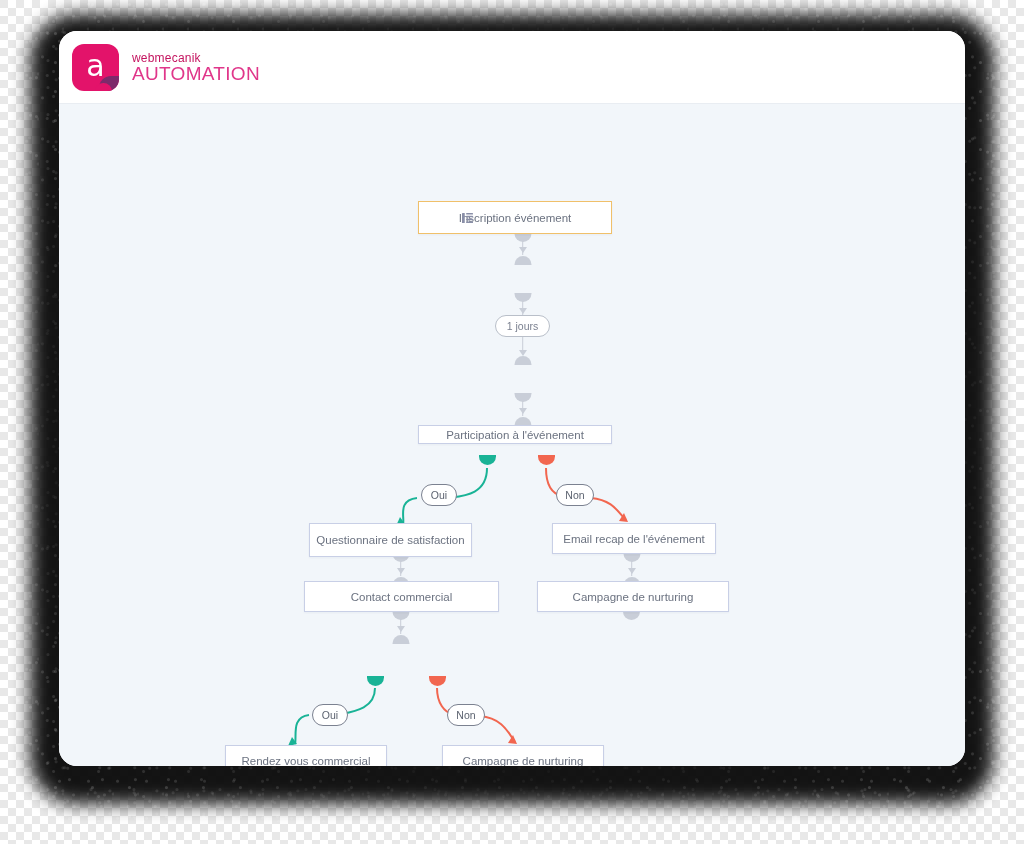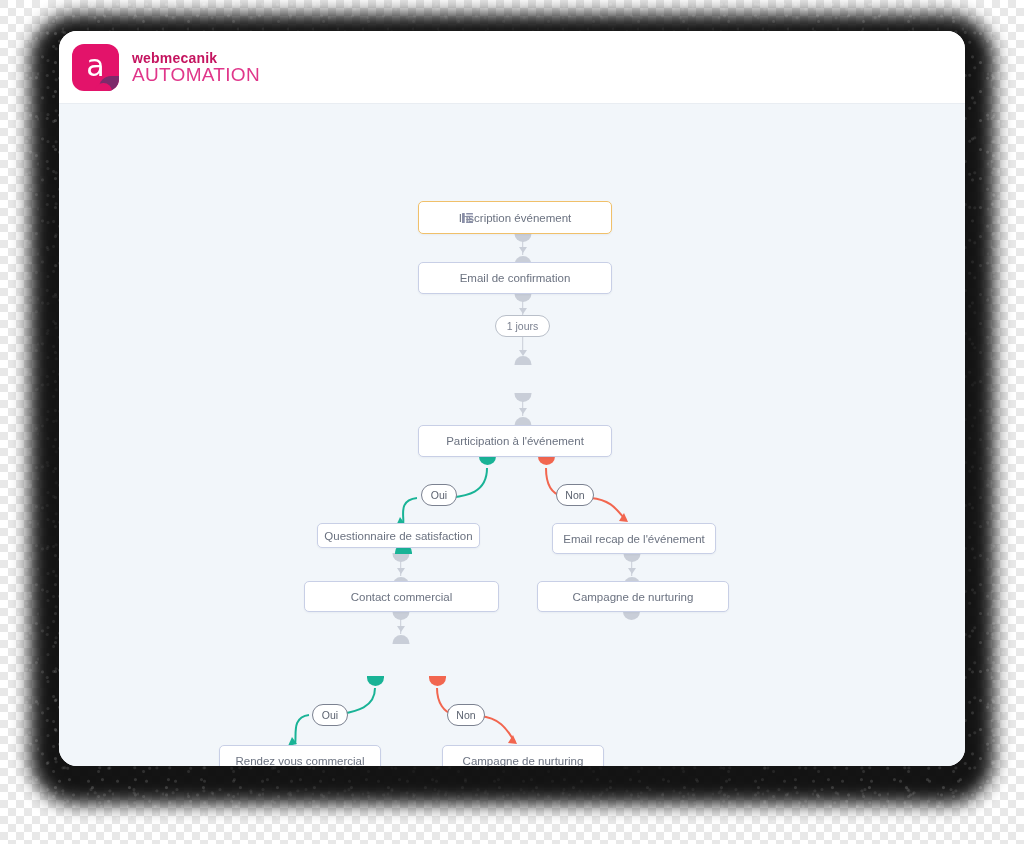--- a/index.html
+++ b/index.html
@@ -65,37 +65,37 @@
   .logo-mark .swirl{
     position:absolute;right:-4px;bottom:-7px;width:24px;height:22px;
     background:#7d2a6b;border-radius:12px 0 12px 0;
   }
   .logo-mark .swirl2{
     position:absolute;right:7px;bottom:-9px;width:17px;height:17px;
     background:#e3136a;border-radius:50%;
   }
   .logo-text{margin-left:13px;line-height:1;}
   .logo-text .l1{
-    font-size:14px;font-weight:bold;color:#c4145f;letter-spacing:.2px;
+    font-size:12px;font-weight:normal;color:#c4145f;letter-spacing:.2px;
     display:block;margin-bottom:0;
   }
   .logo-text .l2{
     font-size:19px;color:#e0368a;letter-spacing:.3px;display:block;
   }
 
   .canvas{
     position:relative;height:662px;background:#f2f6fa;
   }
   .flow{position:absolute;left:0;top:0;width:906px;height:662px;}
   .wires{position:absolute;left:0;top:0;width:906px;height:662px;}
 
   
   .node{
     position:absolute;box-sizing:border-box;
-    background:#ffffff;border:1px solid #c8cfe6;border-radius:5px;
+    background:#ffffff;border:1px solid #c8cfe6;border-radius:0;
     display:flex;align-items:center;justify-content:center;
     font-size:11.5px;color:#6b7280;
     box-shadow:0 1px 2px rgba(40,60,100,.05);
   }
   .node.trigger{border:1.6px solid #f0c06a;}
   .node.decision{border:1.6px solid #2bbfa4;}
   .node .icon-list{
     position:absolute;left:43px;top:50%;transform:translateY(-50%);
     width:11px;height:11px;color:#8a8fa8;
   }
@@ -256,41 +256,38 @@
           <svg class="icon-list" viewBox="0 0 12 12">
             <rect x="0" y="0.5" width="3" height="11" rx="0.6" fill="#8a8fa8"></rect>
             <rect x="4.5" y="0.5" width="7.5" height="1.7" rx="0.6" fill="#8a8fa8"></rect>
             <rect x="4.5" y="3.6" width="7.5" height="1.7" rx="0.6" fill="#8a8fa8"></rect>
             <rect x="4.5" y="6.7" width="7.5" height="1.7" rx="0.6" fill="#8a8fa8"></rect>
             <rect x="4.5" y="9.8" width="7.5" height="1.7" rx="0.6" fill="#8a8fa8"></rect>
           </svg>
           <span>Inscription événement</span>
         </div>
 
-        <div class="node" style="left:359px;top:158px;width:194px;height:32px;">
-          <span>Email de confirmation</span>
-        </div>
 
         <div class="pill delay" style="left:436px;top:211px;width:55px;">
           <span>1 jours</span>
         </div>
 
 
-        <div class="node" style="left:359px;top:321px;width:194px;height:32px;">
+        <div class="node" style="left:359px;top:321px;width:194px;height:19px;">
           <span>Participation à l'événement</span>
         </div>
 
         <div class="pill" style="left:362px;top:380px;width:36px;">
           <span>Oui</span>
         </div>
         <div class="pill" style="left:497px;top:380px;width:38px;">
           <span>Non</span>
         </div>
 
-        <div class="node" style="left:258px;top:419px;width:163px;height:25px;">
+        <div class="node" style="left:250px;top:419px;width:163px;height:34px;">
           <span>Questionnaire de satisfaction</span>
         </div>
         <div class="node" style="left:245px;top:477px;width:195px;height:31px;">
           <span>Contact commercial</span>
         </div>
 
         <div class="node" style="left:493px;top:419px;width:164px;height:31px;">
           <span>Email recap de l'événement</span>
         </div>
         <div class="node" style="left:478px;top:477px;width:192px;height:31px;">
@@ -298,21 +295,21 @@
         </div>
 
 
         <div class="pill" style="left:253px;top:600px;width:36px;">
           <span>Oui</span>
         </div>
         <div class="pill" style="left:388px;top:600px;width:38px;">
           <span>Non</span>
         </div>
 
-        <div class="node" style="left:160px;top:641px;width:162px;height:31px;">
+        <div class="node" style="left:166px;top:641px;width:162px;height:31px;">
           <span>Rendez vous commercial</span>
         </div>
         <div class="node" style="left:383px;top:641px;width:162px;height:31px;">
           <span>Campagne de nurturing</span>
         </div>
 
       </div>
     </div>
   </div>
 </div>

